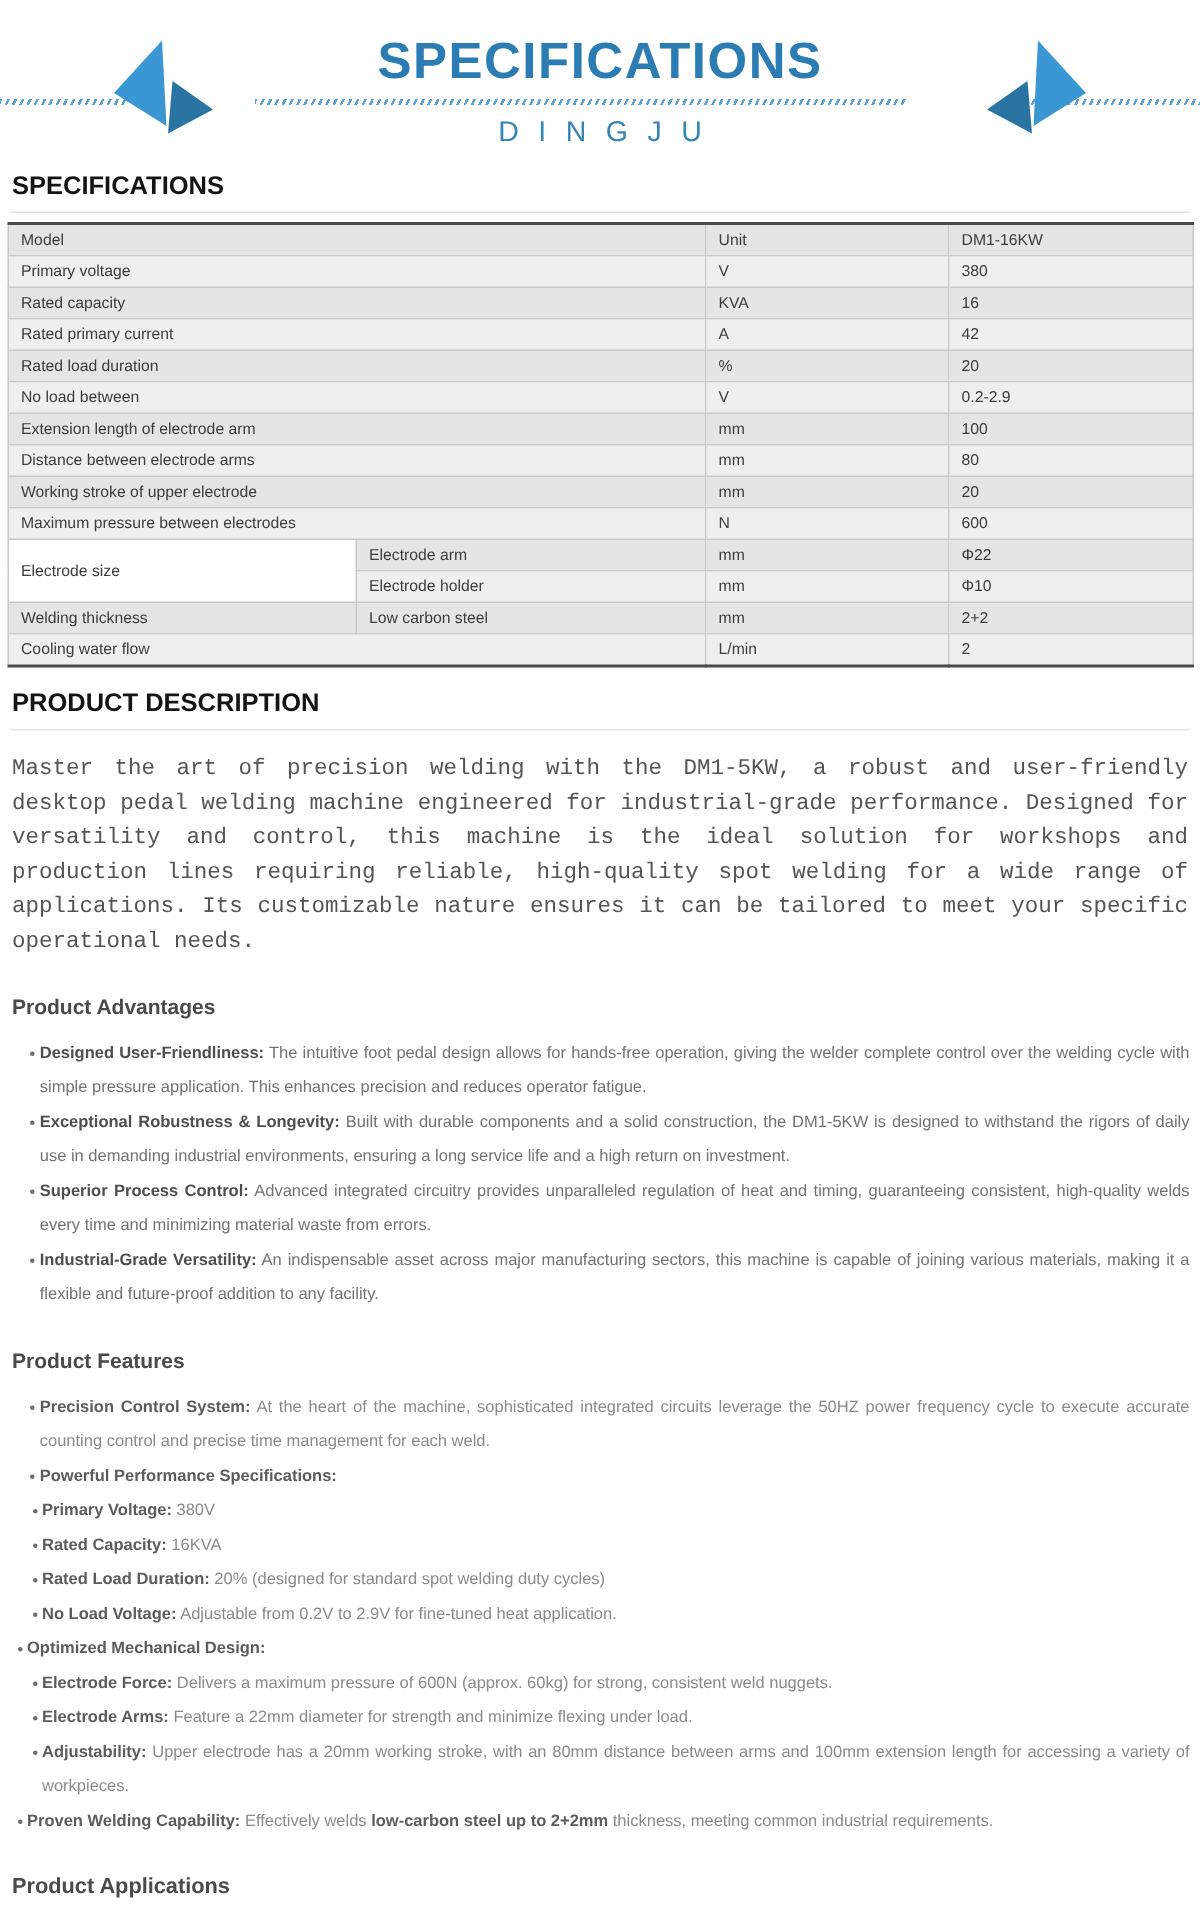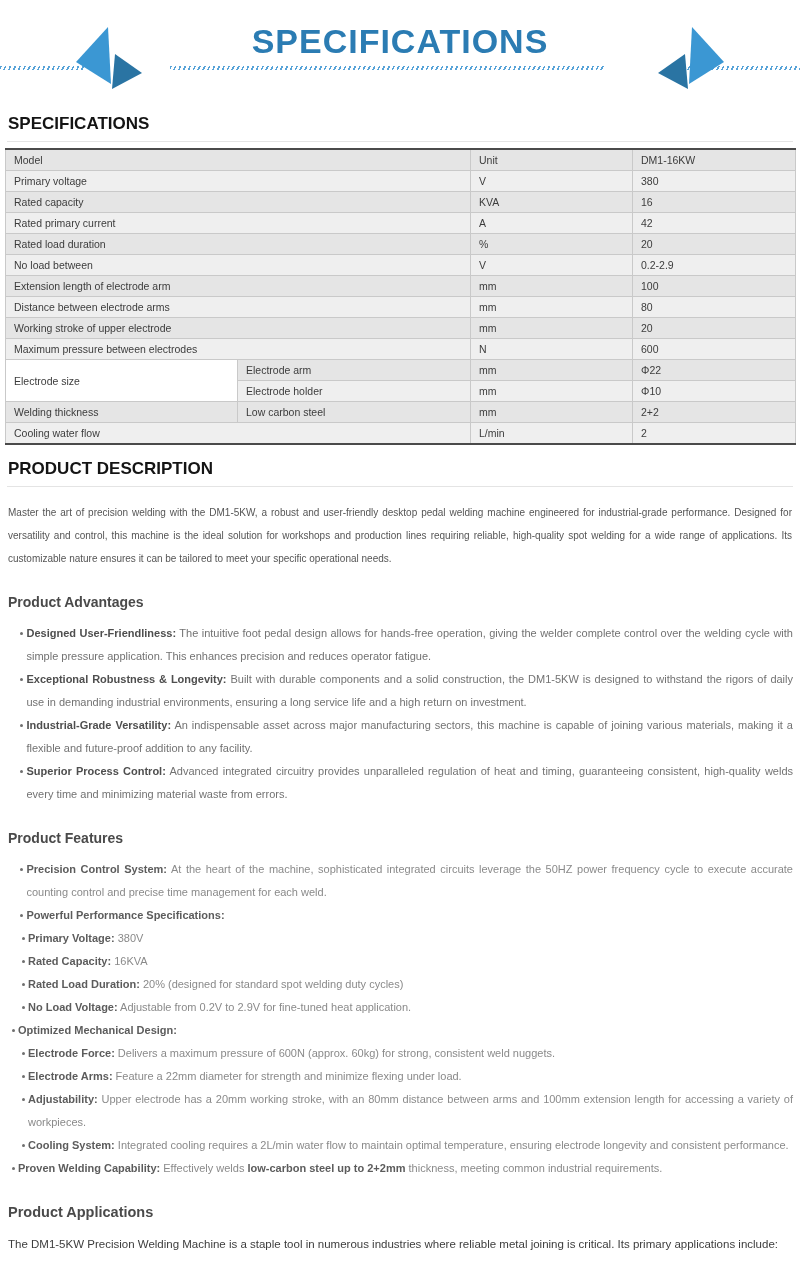--- a/index.html
+++ b/index.html
@@ -31,21 +31,21 @@
   table.spec{width:790px;margin-left:-2px;border-collapse:collapse;table-layout:fixed;
     border-top:2px solid #4a4a4a;border-bottom:2px solid #4a4a4a;
     border-left:1px solid #c9c9c9;border-right:1px solid #c9c9c9;
     font-size:10.5px;color:#3c3c3c;margin-bottom:14px;}
   table.spec td{border:1px solid #c9c9c9;padding:4px 8px;height:12px;line-height:12px;
     background:#e5e5e5;overflow:hidden;white-space:nowrap;}
   table.spec tr:nth-child(even) td{background:#efefef;}
   table.spec td.rowspan-cell{background:#ffffff !important;}
 
   
-  .para{font-size:10px;line-height:23px;color:#555;text-align:justify;margin:14px 1px 0 1px;}
+  .para{font-size:15px;line-height:23px;color:#555;text-align:justify;margin:14px 1px 0 1px;font-family:Liberation Mono, monospace;}
   .sub-heading{font-size:14px;font-weight:700;color:#4a4a4a;margin:24px 0 12px 1px;}
   .apps-heading{font-size:14.5px;}
   .apps-intro{font-size:11.5px;color:#3d3d3d;margin:14px 0 8px 1px;line-height:20px;}
 
   .blist{margin:0;}
   .bullet{position:relative;font-size:11px;line-height:23px;text-align:justify;}
   .bullet .dot{position:absolute;top:10px;width:3px;height:3px;border-radius:50%;background:#6f6f6f;}
   .bullet.std{padding-left:19.5px;}   .bullet.std .dot{left:13px;}
   .bullet.sub{padding-left:21px;}     .bullet.sub .dot{left:15px;}
   .bullet.outer{padding-left:11px;}   .bullet.outer .dot{left:5px;}
@@ -69,20 +69,21 @@
         <polygon points="43,32 70,51 40,67" fill="#2a74a3"></polygon>
       </svg>
     </div>
     <div class="deco deco-right">
       <svg width="72" height="70" viewBox="0 0 72 70">
         <polygon points="36,5 4,40 39,62" fill="#3b97d3"></polygon>
         <polygon points="43,32 70,51 40,67" fill="#2a74a3"></polygon>
       </svg>
     </div>
     <h1 class="banner-title">SPECIFICATIONS</h1>
+    <div class="brand">DINGJU</div>
   </header>
 
   <main class="content">
 
     <h2 class="sec-heading">SPECIFICATIONS</h2>
     <hr class="thin-rule">
 
     <table class="spec">
       <colgroup>
         <col style="width:232px">
@@ -168,37 +169,36 @@
 
     <h2 class="sec-heading">PRODUCT DESCRIPTION</h2>
     <hr class="thin-rule">
 
     <p class="para">Master the art of precision welding with the DM1-5KW, a robust and user-friendly desktop pedal welding machine engineered for industrial-grade performance. Designed for versatility and control, this machine is the ideal solution for workshops and production lines requiring reliable, high-quality spot welding for a wide range of applications. Its customizable nature ensures it can be tailored to meet your specific operational needs.</p>
 
     <h3 class="sub-heading">Product Advantages</h3>
     <div class="blist blist-adv" id="advantages-list">
         <div class="bullet std"><span class="dot"></span><span class="seg-b">Designed User-Friendliness:</span><span class="seg-r"> The intuitive foot pedal design allows for hands-free operation, giving the welder complete control over the welding cycle with simple pressure application. This enhances precision and reduces operator fatigue.</span></div>
         <div class="bullet std"><span class="dot"></span><span class="seg-b">Exceptional Robustness &amp; Longevity:</span><span class="seg-r"> Built with durable components and a solid construction, the DM1-5KW is designed to withstand the rigors of daily use in demanding industrial environments, ensuring a long service life and a high return on investment.</span></div>
+        <div class="bullet std"><span class="dot"></span><span class="seg-b">Superior Process Control:</span><span class="seg-r"> Advanced integrated circuitry provides unparalleled regulation of heat and timing, guaranteeing consistent, high-quality welds every time and minimizing material waste from errors.</span></div>
         <div class="bullet std"><span class="dot"></span><span class="seg-b">Industrial-Grade Versatility:</span><span class="seg-r"> An indispensable asset across major manufacturing sectors, this machine is capable of joining various materials, making it a flexible and future-proof addition to any facility.</span></div>
-        <div class="bullet std"><span class="dot"></span><span class="seg-b">Superior Process Control:</span><span class="seg-r"> Advanced integrated circuitry provides unparalleled regulation of heat and timing, guaranteeing consistent, high-quality welds every time and minimizing material waste from errors.</span></div>
       </div>
 
     <h3 class="sub-heading">Product Features</h3>
     <div class="blist blist-feat" id="features-list">
         <div class="bullet std"><span class="dot"></span><span class="seg-b">Precision Control System:</span><span class="seg-r"> At the heart of the machine, sophisticated integrated circuits leverage the 50HZ power frequency cycle to execute accurate counting control and precise time management for each weld.</span></div>
         <div class="bullet std"><span class="dot"></span><span class="seg-b">Powerful Performance Specifications:</span></div>
         <div class="bullet sub"><span class="dot"></span><span class="seg-b">Primary Voltage:</span><span class="seg-r"> 380V</span></div>
         <div class="bullet sub"><span class="dot"></span><span class="seg-b">Rated Capacity:</span><span class="seg-r"> 16KVA</span></div>
         <div class="bullet sub"><span class="dot"></span><span class="seg-b">Rated Load Duration:</span><span class="seg-r"> 20% (designed for standard spot welding duty cycles)</span></div>
         <div class="bullet sub"><span class="dot"></span><span class="seg-b">No Load Voltage:</span><span class="seg-r"> Adjustable from 0.2V to 2.9V for fine-tuned heat application.</span></div>
         <div class="bullet outer"><span class="dot"></span><span class="seg-b">Optimized Mechanical Design:</span></div>
         <div class="bullet sub"><span class="dot"></span><span class="seg-b">Electrode Force:</span><span class="seg-r"> Delivers a maximum pressure of 600N (approx. 60kg) for strong, consistent weld nuggets.</span></div>
         <div class="bullet sub"><span class="dot"></span><span class="seg-b">Electrode Arms:</span><span class="seg-r"> Feature a 22mm diameter for strength and minimize flexing under load.</span></div>
         <div class="bullet sub"><span class="dot"></span><span class="seg-b">Adjustability:</span><span class="seg-r"> Upper electrode has a 20mm working stroke, with an 80mm distance between arms and 100mm extension length for accessing a variety of workpieces.</span></div>
-        <div class="bullet sub"><span class="dot"></span><span class="seg-b">Cooling System:</span><span class="seg-r"> Integrated cooling requires a 2L/min water flow to maintain optimal temperature, ensuring electrode longevity and consistent performance.</span></div>
         <div class="bullet outer"><span class="dot"></span><span class="seg-b">Proven Welding Capability:</span><span class="seg-r"> Effectively welds </span><span class="seg-b">low-carbon steel up to 2+2mm</span><span class="seg-r"> thickness, meeting common industrial requirements.</span></div>
       </div>
 
     <h3 class="sub-heading apps-heading">Product Applications</h3>
     <p class="apps-intro">The DM1-5KW Precision Welding Machine is a staple tool in numerous industries where reliable metal joining is critical. Its primary applications include:</p>
 
   </main>
 </div>
 
 </body></html>

